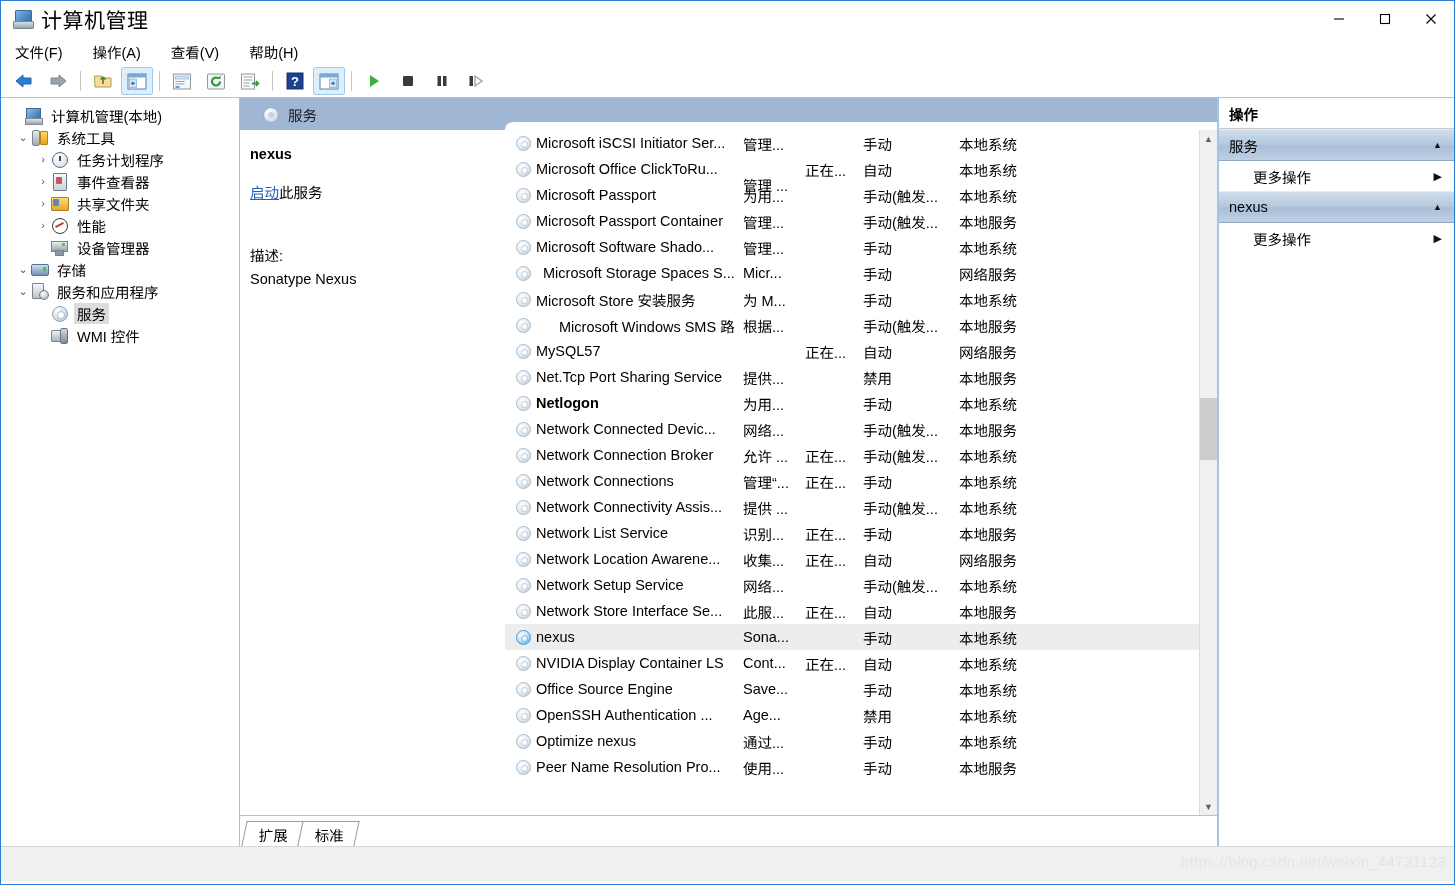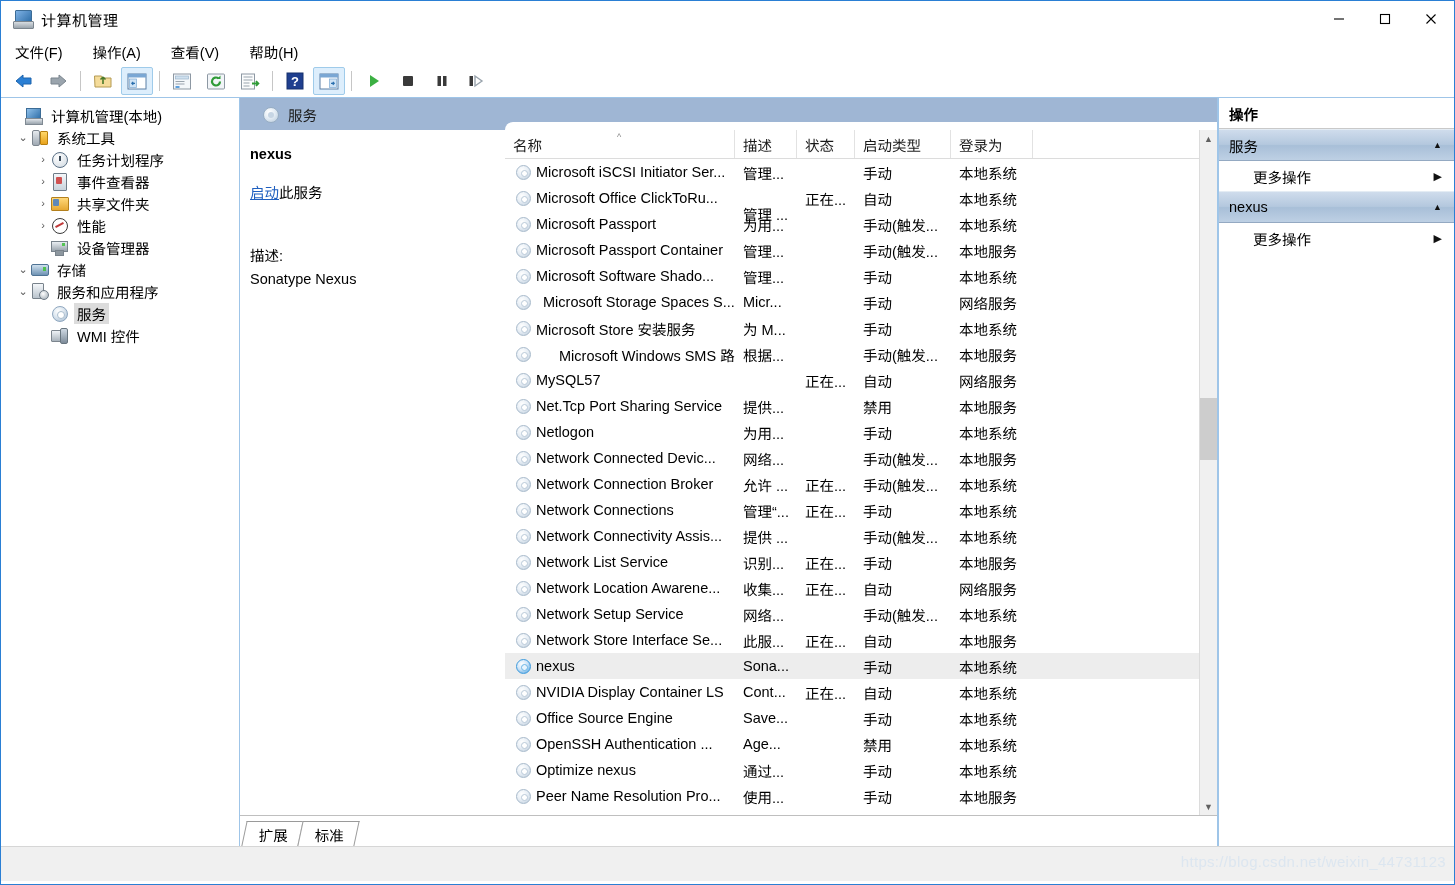--- a/index.html
+++ b/index.html
@@ -16,21 +16,21 @@
 
   
   .titlebar{height:36px;display:flex;align-items:center;background:#fff;
     position:relative;}
   .title-icon{width:20px;height:18px;margin-left:12px;margin-right:8px;position:relative;flex:none;}
   .title-icon .mon{position:absolute;left:2px;top:0px;width:15px;height:11px;
     background:linear-gradient(135deg,#7fb2e5 0%,#2e6ea8 100%);
     border:1px solid #3c6c96;border-radius:1px;}
   .title-icon .base{position:absolute;left:0px;top:11px;width:19px;height:6px;
     background:linear-gradient(#d8dde2,#9aa4ad);border:1px solid #7b858e;border-radius:1px;}
-  .title-text{font-size:15px;color:#000;letter-spacing:.5px;}
+  .title-text{font-size:21px;color:#000;letter-spacing:.5px;}
   .winbtns{position:absolute;right:0;top:0;display:flex;height:36px;}
   .winbtn{width:46px;height:36px;display:flex;align-items:center;justify-content:center;
     cursor:default;}
   .winbtn svg{display:block;}
 
   
   .menubar{height:28px;display:flex;align-items:center;padding-left:12px;gap:26px;
     background:#fff;font-size:14.5px;}
   .menuitem{cursor:default;padding:2px 2px;}
 
@@ -435,39 +435,20 @@
       <div class="mainsplit">
 
         <div class="detail">
           <div class="svcname">nexus</div>
           <div class="actline"><a>启动</a><span>此服务</span></div>
           <div class="desclbl">描述:</div>
           <div class="desctxt">Sonatype Nexus</div>
         </div>
 
         <div class="listwrap">
-          <div class="lhead">
-            <div class="hc" style="width:230px">
-              <span>名称</span>
-              <span class="sortmark">^</span>
-            </div>
-            <div class="hc" style="width:62px">
-              <span>描述</span>
-            </div>
-            <div class="hc" style="width:58px">
-              <span>状态</span>
-            </div>
-            <div class="hc" style="width:96px">
-              <span>启动类型</span>
-            </div>
-            <div class="hc" style="width:82px">
-              <span>登录为</span>
-            </div>
-            <div class="hc last" style="flex:1"></div>
-          </div>
 
           <div class="rows" id="rows-container">
               <div class="r">
                 <div class="c name" style="width: 230px;">
                   <span class="svcico">
                     <i class="sh"></i>
                     <i class="g"></i>
                   </span>
                   <span>Microsoft iSCSI Initiator Ser...</span>
                 </div>
@@ -587,21 +568,21 @@
                     <i class="g"></i>
                   </span>
                   <span>Net.Tcp Port Sharing Service</span>
                 </div>
                 <div class="c" style="width: 62px;">提供...</div>
                 <div class="c" style="width: 58px;"></div>
                 <div class="c" style="width: 96px;">禁用</div>
                 <div class="c" style="width: 82px;">本地服务</div>
               </div>
               <div class="r">
-                <div class="c name" style="width: 230px;">
+                <div class="c name" style="width: 230px; font-weight: bold;">
                   <span class="svcico">
                     <i class="sh"></i>
                     <i class="g"></i>
                   </span>
                   <span>Netlogon</span>
                 </div>
                 <div class="c" style="width: 62px;">为用...</div>
                 <div class="c" style="width: 58px;"></div>
                 <div class="c" style="width: 96px;">手动</div>
                 <div class="c" style="width: 82px;">本地系统</div>

